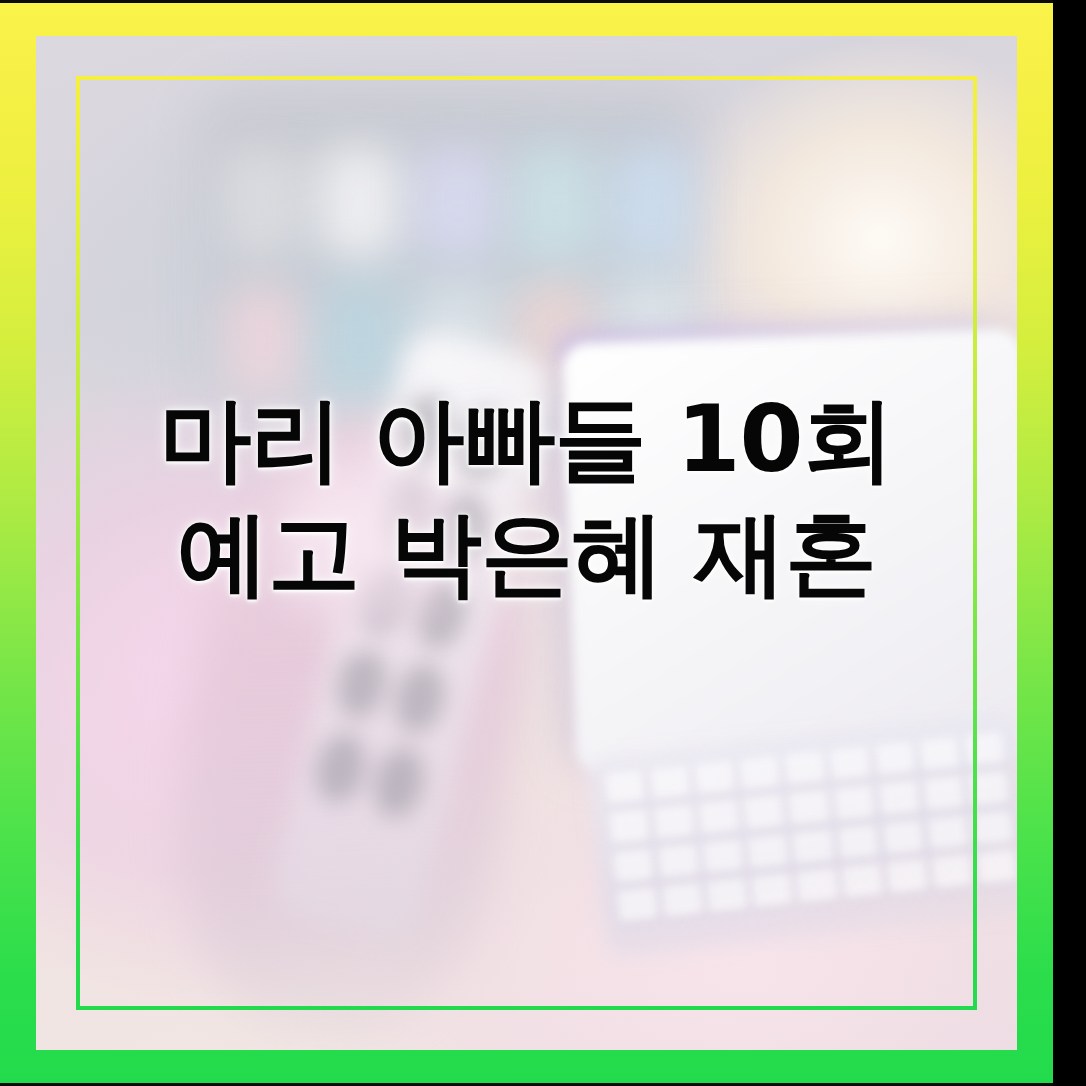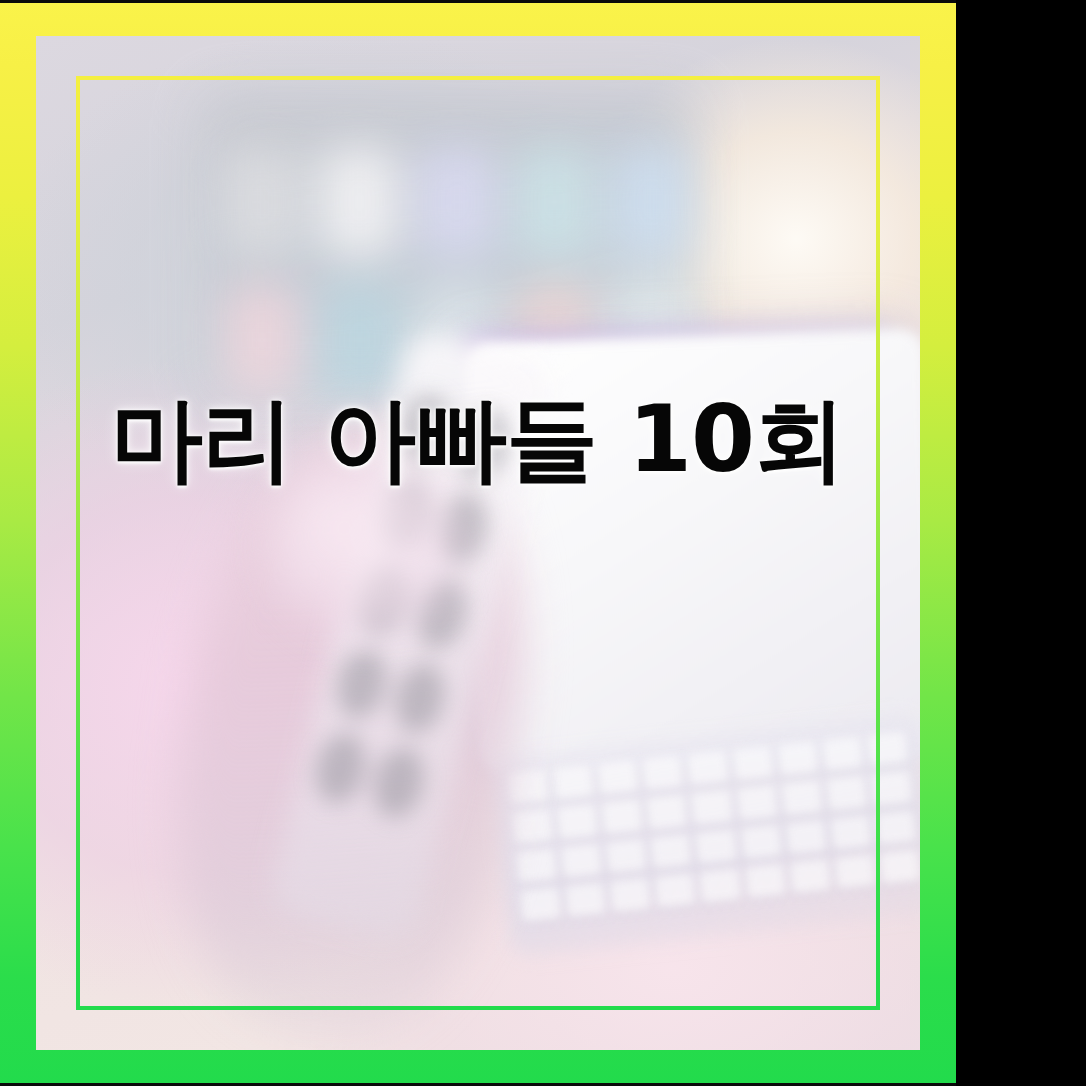--- a/index.html
+++ b/index.html
@@ -11,21 +11,21 @@
   body {
     width: 1086px;
     height: 1086px;
     overflow: hidden;
     font-family: "DejaVu Sans", "Liberation Sans", sans-serif;
   }
 
   
   .poster {
     position: relative;
-    width: 956px;
+    width: 1053px;
     height: 1086px;
     box-sizing: border-box;
     background: linear-gradient(180deg,
         #faf34a 0%,
         #f7f046 6%,
         #ecf03f 18%,
         #d4ee3e 32%,
         #a9ea44 48%,
         #72e548 64%,
         #49e24b 78%,
@@ -348,16 +348,17 @@
       <s></s>
         <s></s>
     </div>
     <div class="thumb"></div>
   </div>
 
   <div class="inner-rule"></div>
 
   <div class="headline">
     <span class="line">마리 아빠들 10회</span>
+    <span class="line">예고 박은혜 재혼</span>
   </div>
 
   <div class="hairline-bottom"></div>
 </div>
 
 </body></html>

